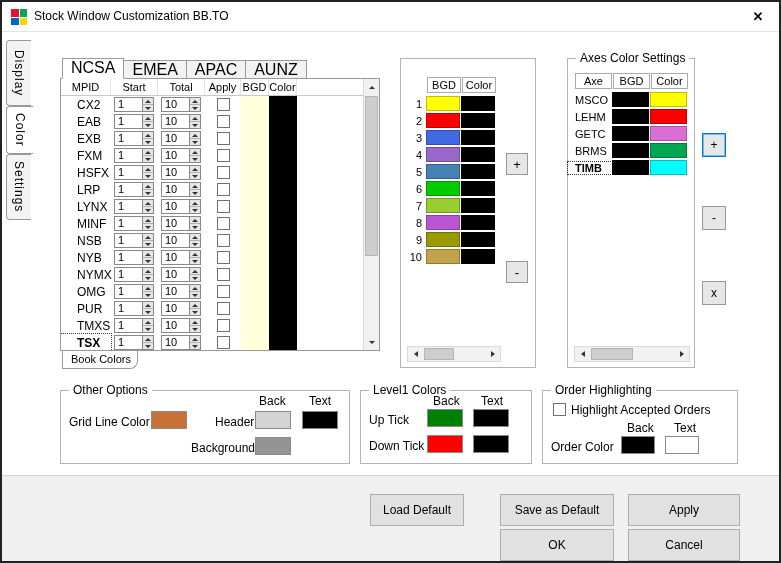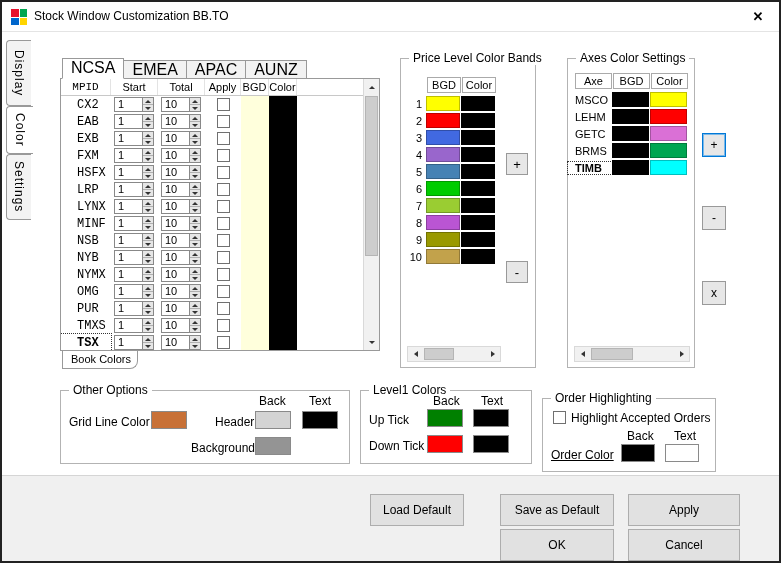--- a/index.html
+++ b/index.html
@@ -33,21 +33,21 @@
   .rtab { min-width:50px; padding:0 8px; height:19px; line-height:18px; text-align:center;
           background:#f2f2f2; border:1px solid #999; margin-right:-1px; font-size:16px; }
   .rtab.sel { background:#fff; height:21px; border-bottom:1px solid #fff; position:relative; z-index:3; }
 
   
   .panel { position:absolute; left:58px; top:76px; width:320px; height:273px;
            border:1px solid #999; background:#fff; overflow:hidden; }
   .thead { display:flex; height:17px; margin-right:16px; border-bottom:1px solid #c8c8c8; font-size:11px; }
   .thead .hc { display:flex; align-items:center; justify-content:center; border-right:1px solid #e3e3e3;
                overflow:hidden; white-space:nowrap; }
-  .w-mpid{width:50px;font-family:Liberation Mono, monospace;} .w-start{width:47px;} .w-total{width:47px;}
+  .w-mpid{width:50px;} .w-start{width:47px;} .w-total{width:47px;}
   .w-apply{width:36px;} .w-bgd{width:28px;} .w-color{width:28px;}
   .tbody { position:absolute; top:17px; left:0; right:16px; bottom:0; }
   .trow { display:flex; height:17px; align-items:flex-start; }
   .cell { display:flex; align-items:center; height:17px; }
   .cell.name { padding-left:16px; font-size:12px; }
   .sel-mpid { font-weight:bold; outline:1px dotted #333; outline-offset:0px; }
   .numbox { display:flex; width:40px; height:15px; border:1px solid #888; background:#fff; margin-left:3px; }
   .numval { flex:1; font-size:11px; line-height:13px; padding-left:3px; }
   .spin { width:11px; display:flex; flex-direction:column; border-left:1px solid #888; }
   .sp { flex:1; background:#e6e6e6; display:flex; align-items:center; justify-content:center;
@@ -107,21 +107,21 @@
   .sel-axe { font-weight:bold; outline:1px dotted #333; }
   .asw { width:37px; height:15px; margin-right:1px; border:1px solid rgba(0,0,0,0.25); }
   .ext-btn { position:absolute; left:700px; width:24px; height:24px; background:#e7e7e7;
              border:1px solid #999; font-size:12px; text-align:center; line-height:21px; font-family:inherit; cursor:pointer; }
   .ax-add { top:131px; border:1px solid #0078d7; box-shadow:inset 0 0 0 1px #7ab8e8; }
   .ax-rm  { top:204px; } .ax-x { top:279px; }
 
   
   .grp-other { left:58px;  top:388px; width:290px; height:74px; }
   .grp-l1    { left:358px; top:388px; width:172px; height:74px; }
-  .grp-ord   { left:540px; top:396px; width:174px; height:74px; }
+  .grp-ord   { left:540px; top:388px; width:196px; height:74px; }
   .lbl { position:absolute; font-size:12px; white-space:nowrap; }
   .swt { position:absolute; width:36px; height:18px; border:1px solid #8a8a8a; }
 
   
   .footer { position:absolute; left:0; top:473px; width:100%; height:86px; background:#f0f0f0; border-top:1px solid #d5d5d5; }
   .btn { position:absolute; height:32px; background:#e1e1e1; border:1px solid #adadad;
          font-size:12px; font-family:inherit; cursor:pointer; }
   .b-load   { left:368px; top:18px; width:94px; }
   .b-save   { left:498px; top:18px; width:114px; }
   .b-apply  { left:626px; top:18px; width:112px; }
@@ -710,21 +710,20 @@
       <div class="vsb-thumb"></div>
       <div class="vsb-btn dn">
           <i class="tri-dn"></i>
         </div>
     </div>
   </div>
 
   <div class="bktab">Book Colors</div>
 
   <div class="grp grp-bands">
-    <span class="legend">Price Level Color Bands</span>
     <div class="band-head h-bgd">BGD</div>
     <div class="band-head h-col">Color</div>
     <div class="band-rows">
   <div class="brow">
     <span class="bnum">1</span>
     <span class="bsw" style="background: rgb(255, 255, 0);"></span>
     <span class="bsw" style="background: rgb(0, 0, 0);"></span>
   </div>
 
   <div class="brow">
@@ -869,21 +868,21 @@
     <span class="swt" style="left: 66px; top: 44px; background: rgb(255, 0, 0);"></span>
     <span class="swt" style="left: 112px; top: 44px; background: rgb(0, 0, 0);"></span>
   </div>
 
   <div class="grp grp-ord">
     <span class="legend">Order Highlighting</span>
     <span class="cb" style="position:absolute; left:10px; top:12px; margin:0;"></span>
     <span class="lbl" style="left:28px; top:12px;">Highlight Accepted Orders</span>
     <span class="lbl" style="left:84px; top:30px;">Back</span>
     <span class="lbl" style="left:131px; top:30px;">Text</span>
-    <span class="lbl" style="left:8px; top:49px;text-decoration:underline;">Order Color</span>
+    <span class="lbl" style="left:8px; top:49px;">Order Color</span>
     <span class="swt" style="left: 78px; top: 45px; width: 34px; background: rgb(0, 0, 0);"></span>
     <span class="swt" style="left: 122px; top: 45px; width: 34px; background: rgb(255, 255, 255);"></span>
   </div>
 
   <div class="footer">
     <button class="btn b-load">Load Default</button>
     <button class="btn b-save">Save as Default</button>
     <button class="btn b-apply">Apply</button>
     <button class="btn b-ok">OK</button>
     <button class="btn b-cancel">Cancel</button>

